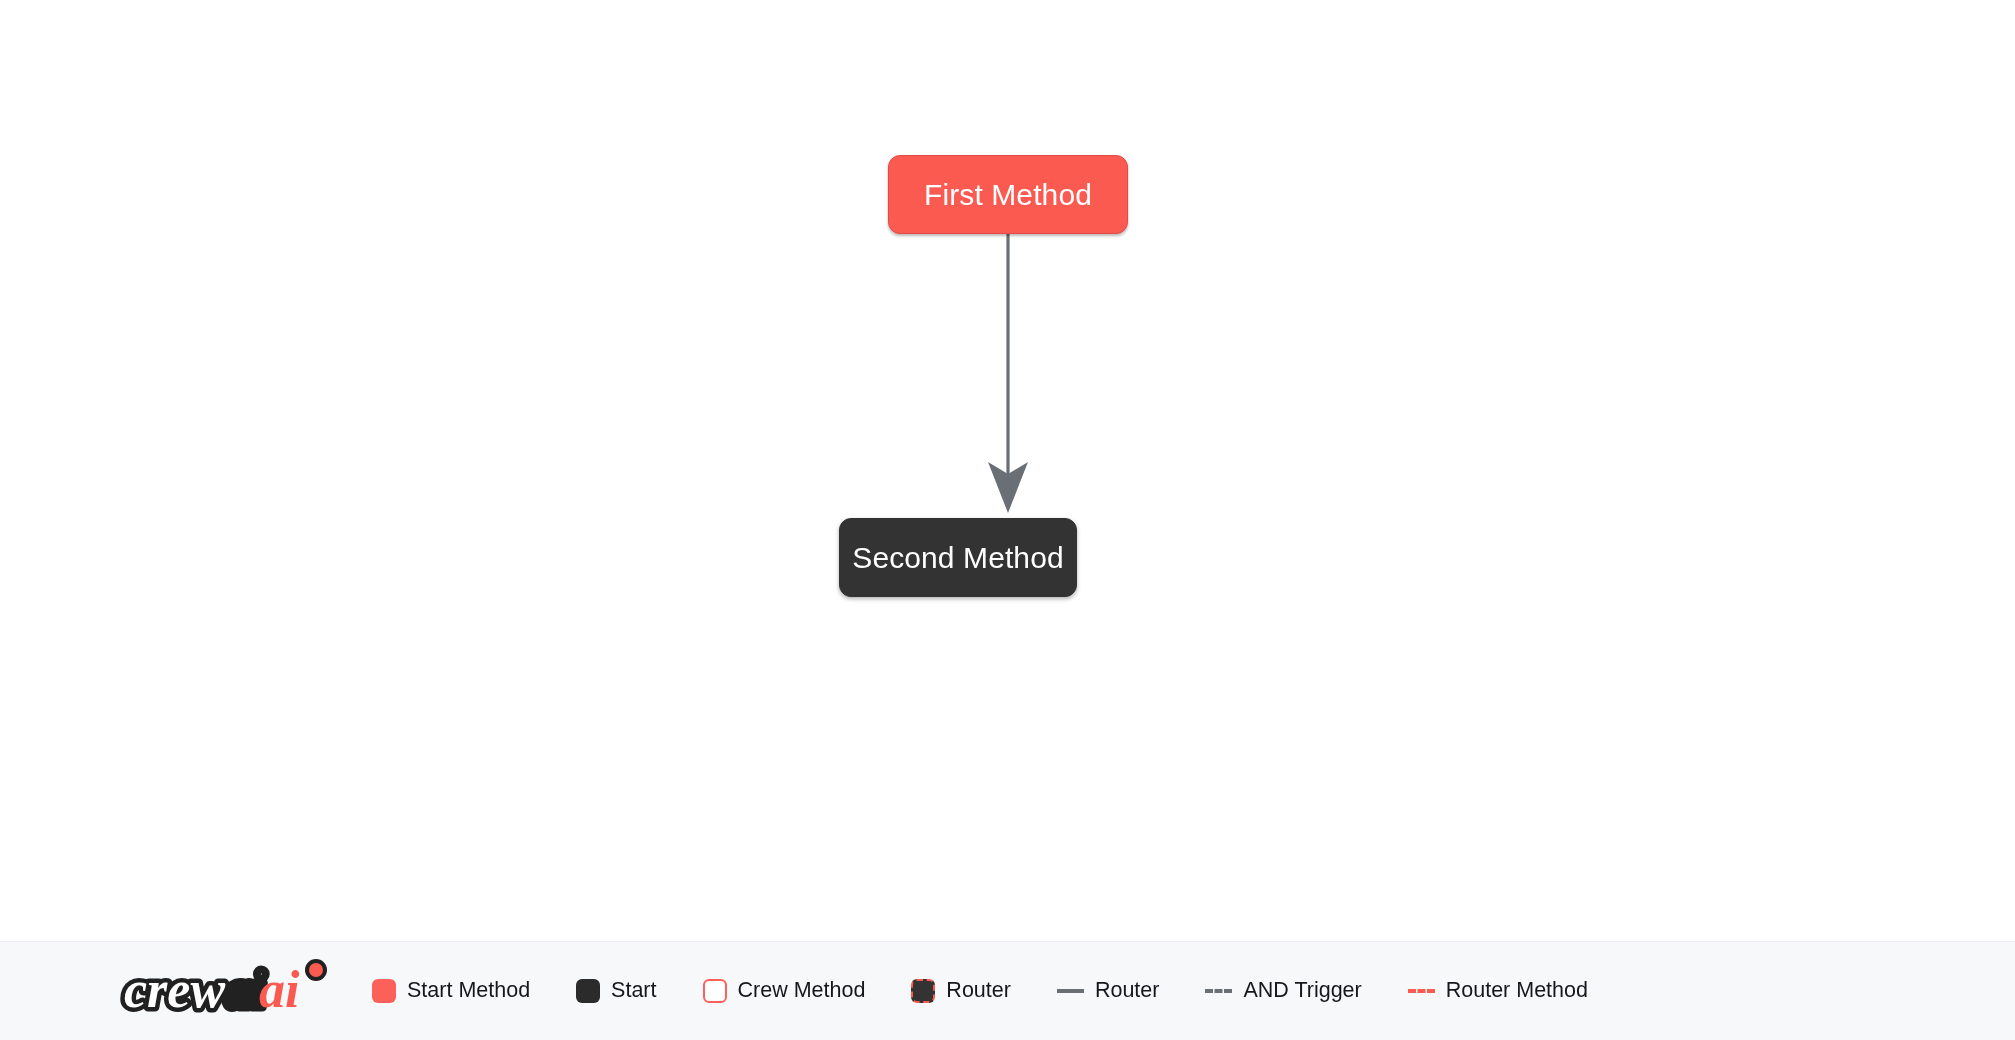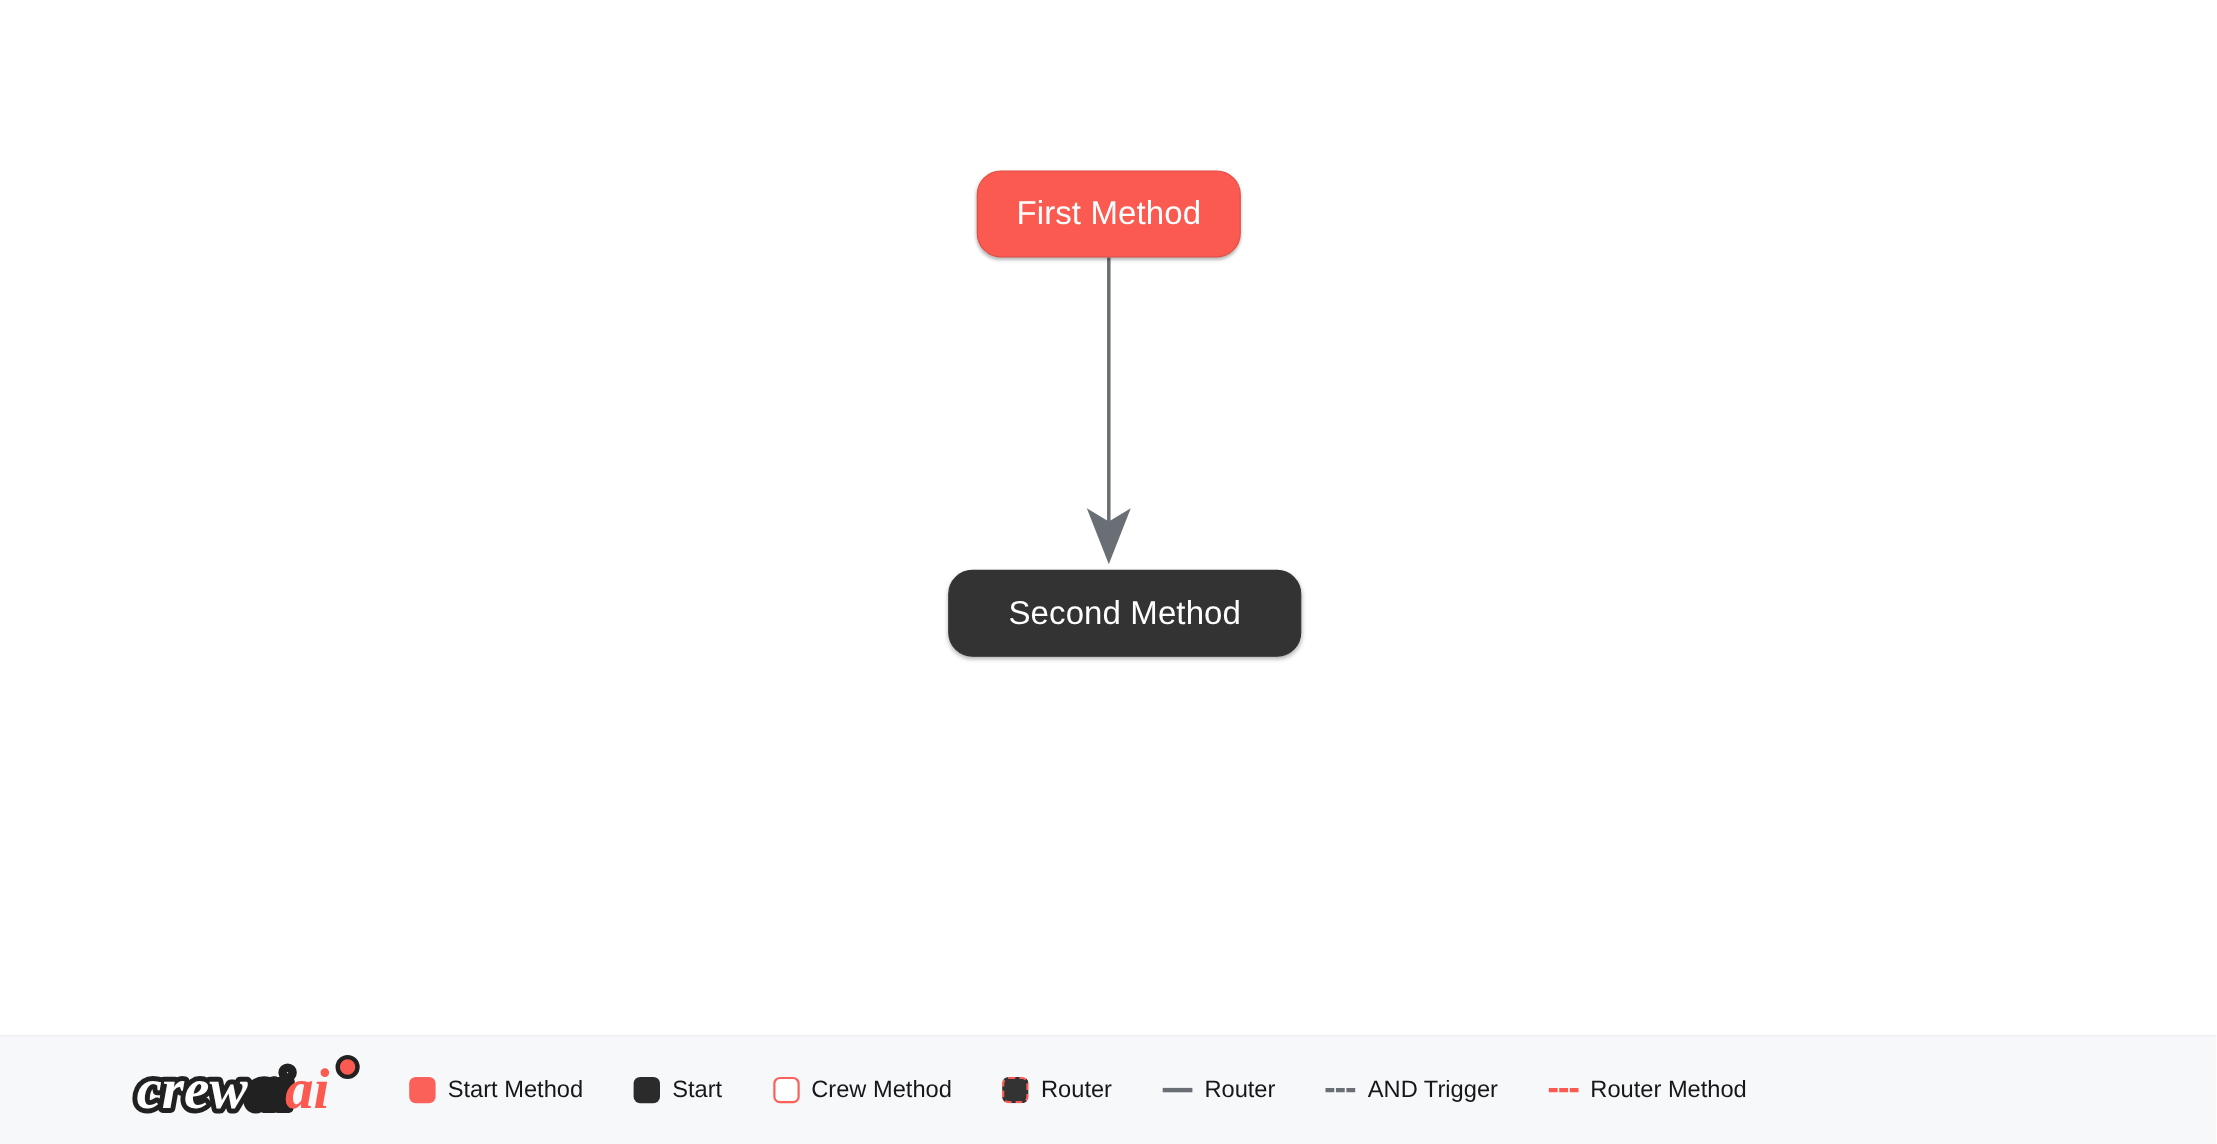--- a/index.html
+++ b/index.html
@@ -37,21 +37,21 @@
     width: 2015px;
     height: 941px;
     pointer-events: none;
   }
 
   .flow-node {
     position: absolute;
     display: flex;
     align-items: center;
     justify-content: center;
-    border-radius: 22px;
+    border-radius: 12px;
     font-size: 30px;
     line-height: 1;
     color: #ffffff;
     white-space: nowrap;
     letter-spacing: 0.1px;
     user-select: none;
     cursor: grab;
   }
 
   .node-start {
@@ -67,23 +67,23 @@
   }
 
   #node-first {
     left: 888px;
     top: 155px;
     width: 240px;
     height: 79px;
   }
 
   #node-second {
-    left: 862px;
+    left: 839px;
     top: 518px;
-    width: 321px;
+    width: 238px;
     height: 79px;
   }
 
   
   #legend-bar {
     position: absolute;
     left: 0;
     top: 941px;
     width: 2015px;
     height: 99px;

